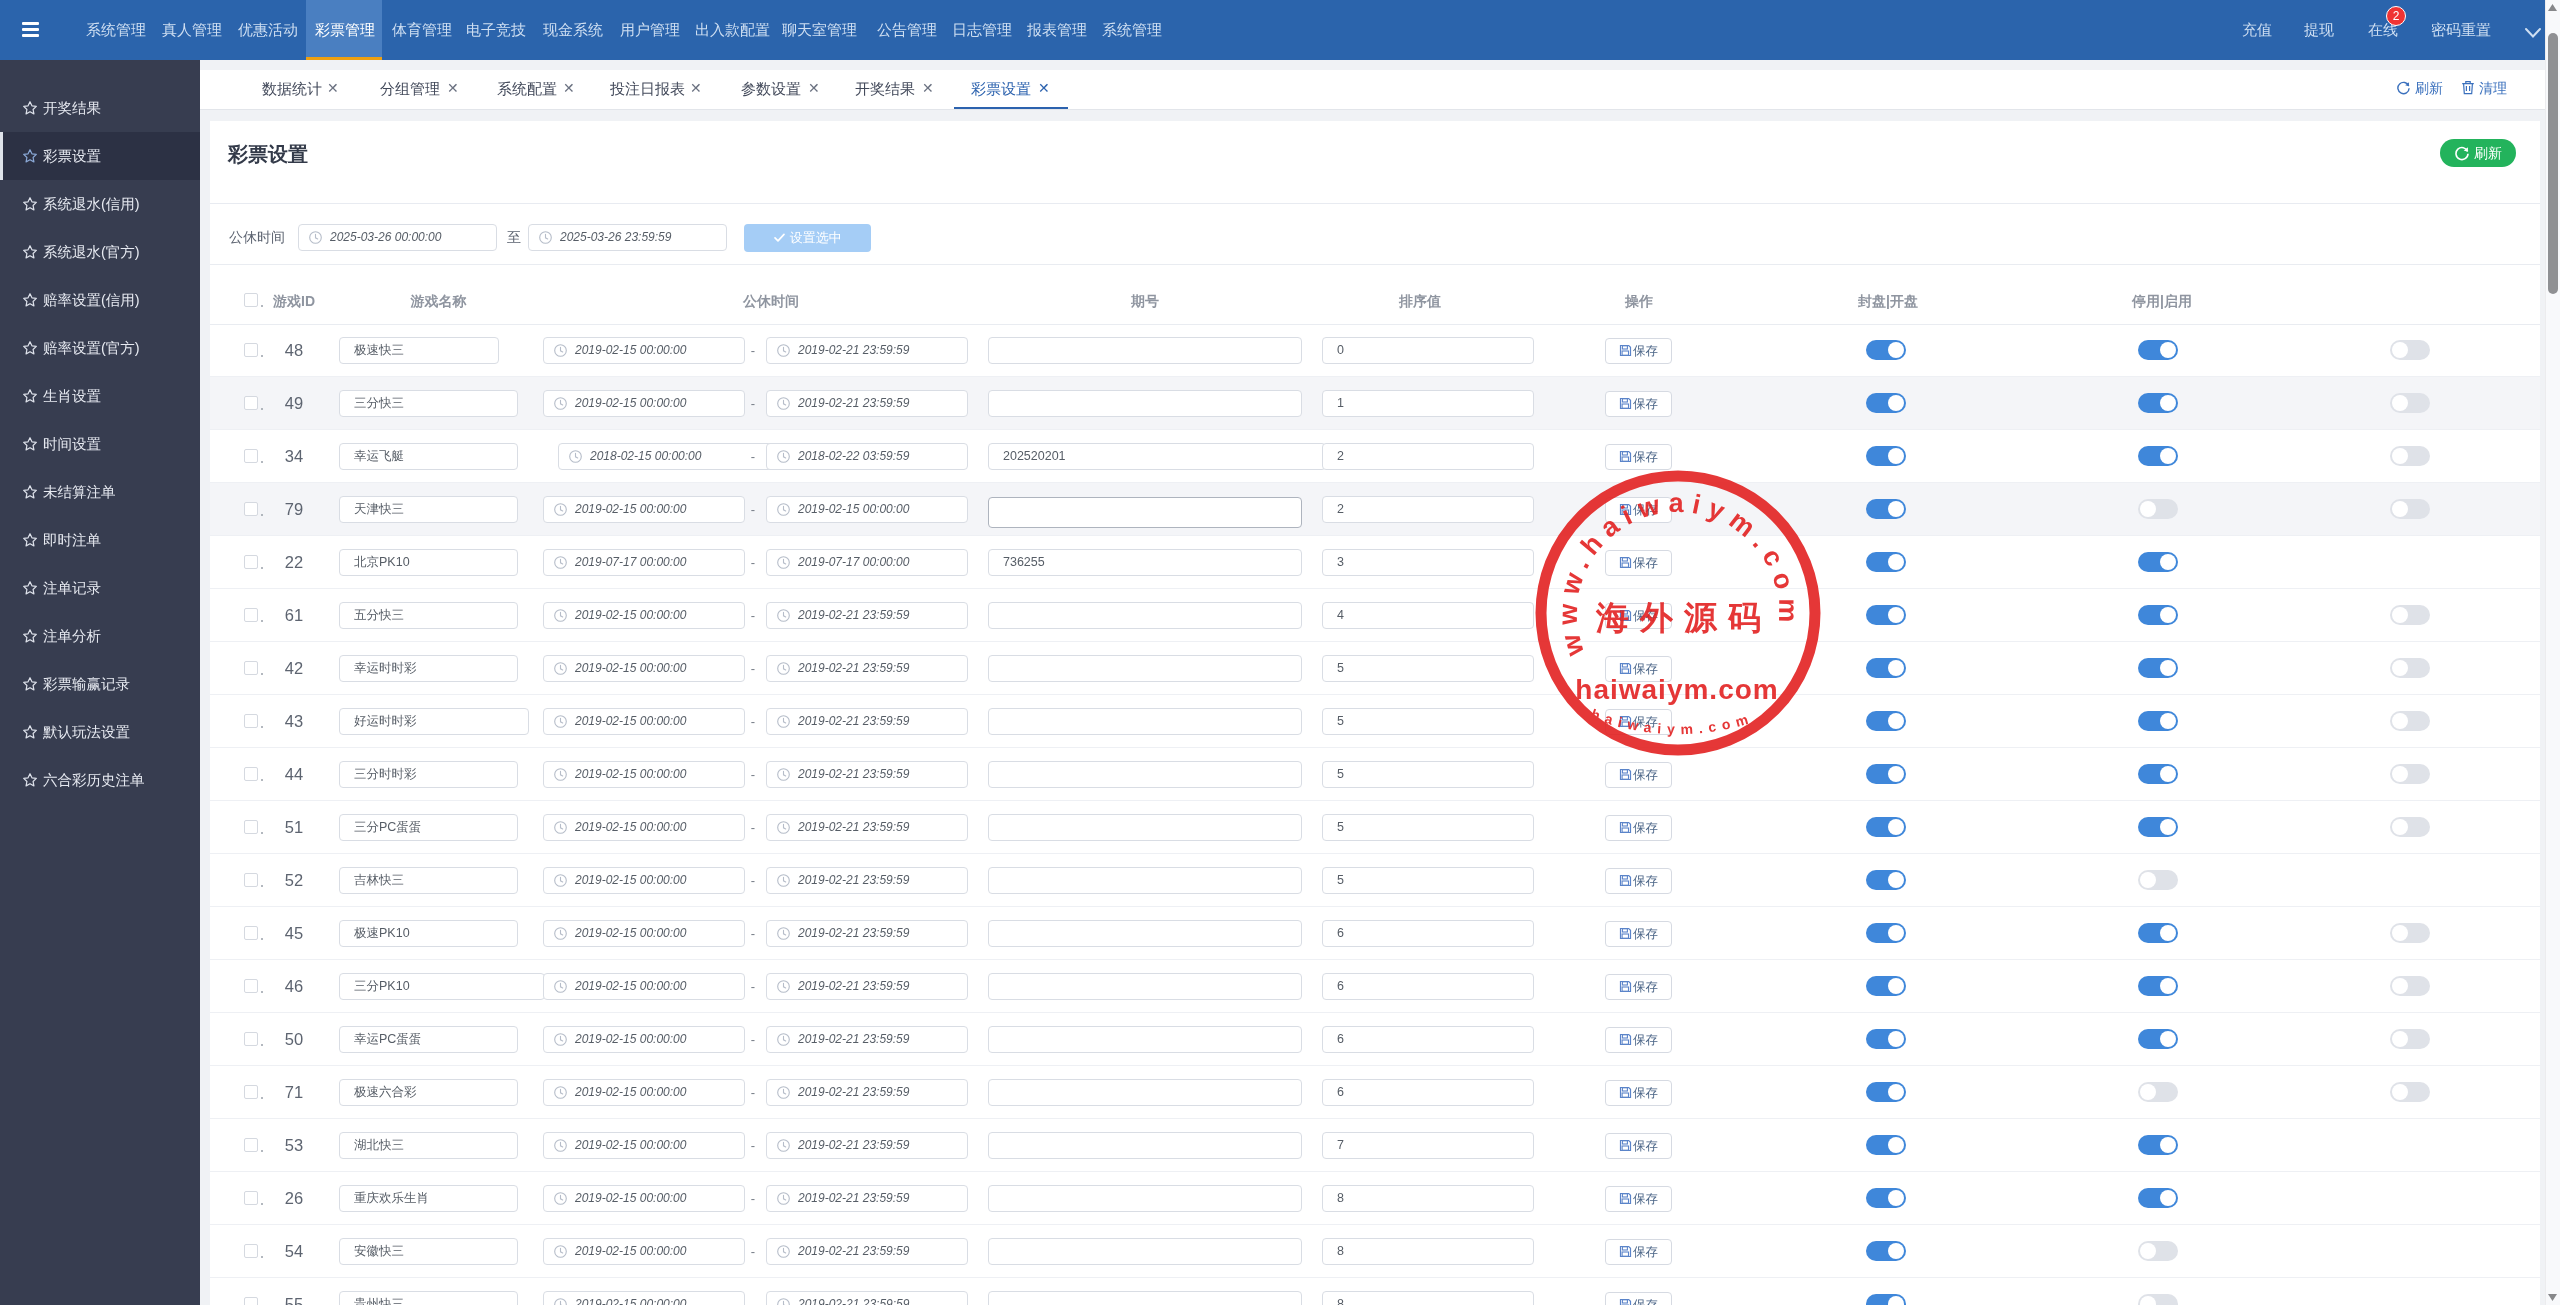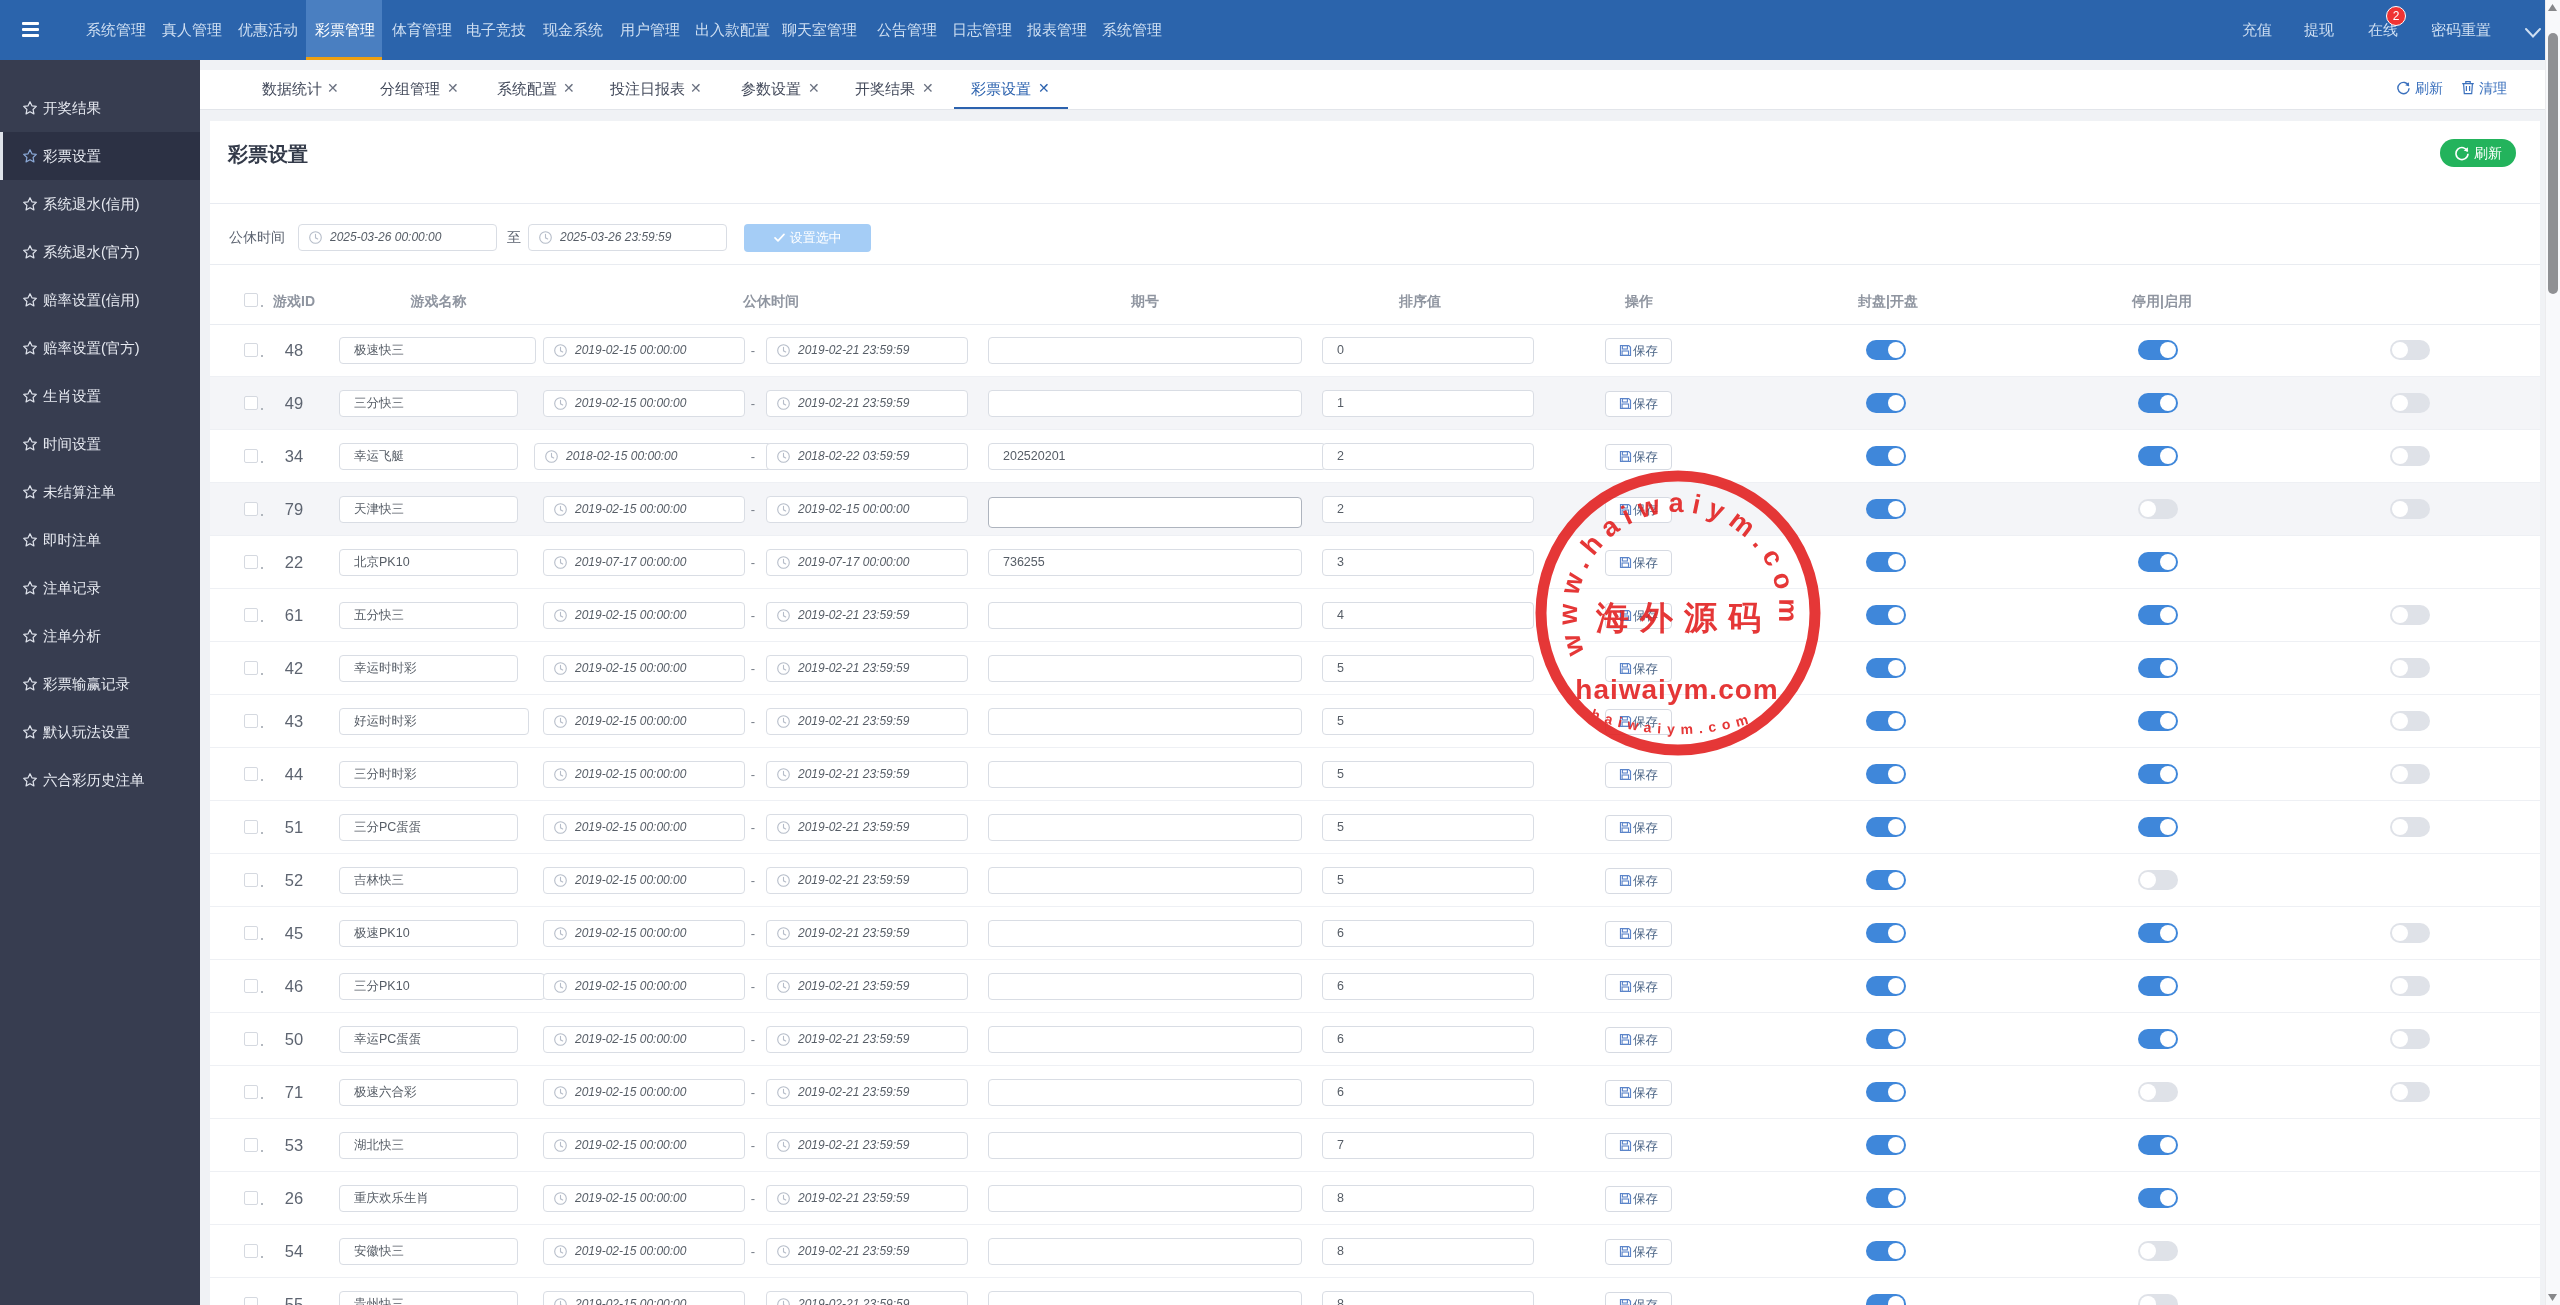--- a/index.html
+++ b/index.html
@@ -240,21 +240,21 @@
 <div class="th" style="left:835px;top:172px;width:200px">期号</div>
 <div class="th" style="left:1110px;top:172px;width:200px">排序值</div>
 <div class="th" style="left:1329px;top:172px;width:200px">操作</div>
 <div class="th" style="left:1578px;top:172px;width:200px">封盘|开盘</div>
 <div class="th" style="left:1852px;top:172px;width:200px">停用|启用</div>
 <div class="hl" style="top:203px"></div>
 <div class="row" style="top:203px">
 <div class="cb" style="left:34px;top:19px"></div>
       <div class="cdot" style="left:51px;top:31px"></div>
 <div class="idt">48</div>
-<div class="inp" style="left:129px;top:13px;width:197px">
+<div class="inp" style="left:129px;top:13px;width:160px">
         <span class="itx2">极速快三</span>
       </div>
 <div class="inp" style="left:333px;top:13px;width:202px">
         <svg class="clk" width="13" height="13" viewBox="0 0 13 13">
           <circle cx="6.5" cy="6.5" r="5.8" fill="none" stroke="#b6bdc9" stroke-width="1.1"></circle>
           <path d="M6.5 3.4 V6.8 L8.7 8" fill="none" stroke="#b6bdc9" stroke-width="1.1" stroke-linecap="round"></path>
         </svg>
         <span class="itx">2019-02-15 00:00:00</span>
       </div>
 <div class="dash" style="left:535px">-</div>
@@ -331,21 +331,21 @@
       </div>
 <div class="rl" style="top:52px"></div>
 </div>
 <div class="row" style="top:309px">
 <div class="cb" style="left:34px;top:19px"></div>
       <div class="cdot" style="left:51px;top:31px"></div>
 <div class="idt">34</div>
 <div class="inp" style="left:129px;top:13px;width:179px">
         <span class="itx2">幸运飞艇</span>
       </div>
-<div class="inp" style="left:324px;top:13px;width:238px">
+<div class="inp" style="left:348px;top:13px;width:238px">
         <svg class="clk" width="13" height="13" viewBox="0 0 13 13">
           <circle cx="6.5" cy="6.5" r="5.8" fill="none" stroke="#b6bdc9" stroke-width="1.1"></circle>
           <path d="M6.5 3.4 V6.8 L8.7 8" fill="none" stroke="#b6bdc9" stroke-width="1.1" stroke-linecap="round"></path>
         </svg>
         <span class="itx">2018-02-15 00:00:00</span>
       </div>
 <div class="dash" style="left:535px">-</div>
 <div class="inp" style="left:556px;top:13px;width:202px">
         <svg class="clk" width="13" height="13" viewBox="0 0 13 13">
           <circle cx="6.5" cy="6.5" r="5.8" fill="none" stroke="#b6bdc9" stroke-width="1.1"></circle>

